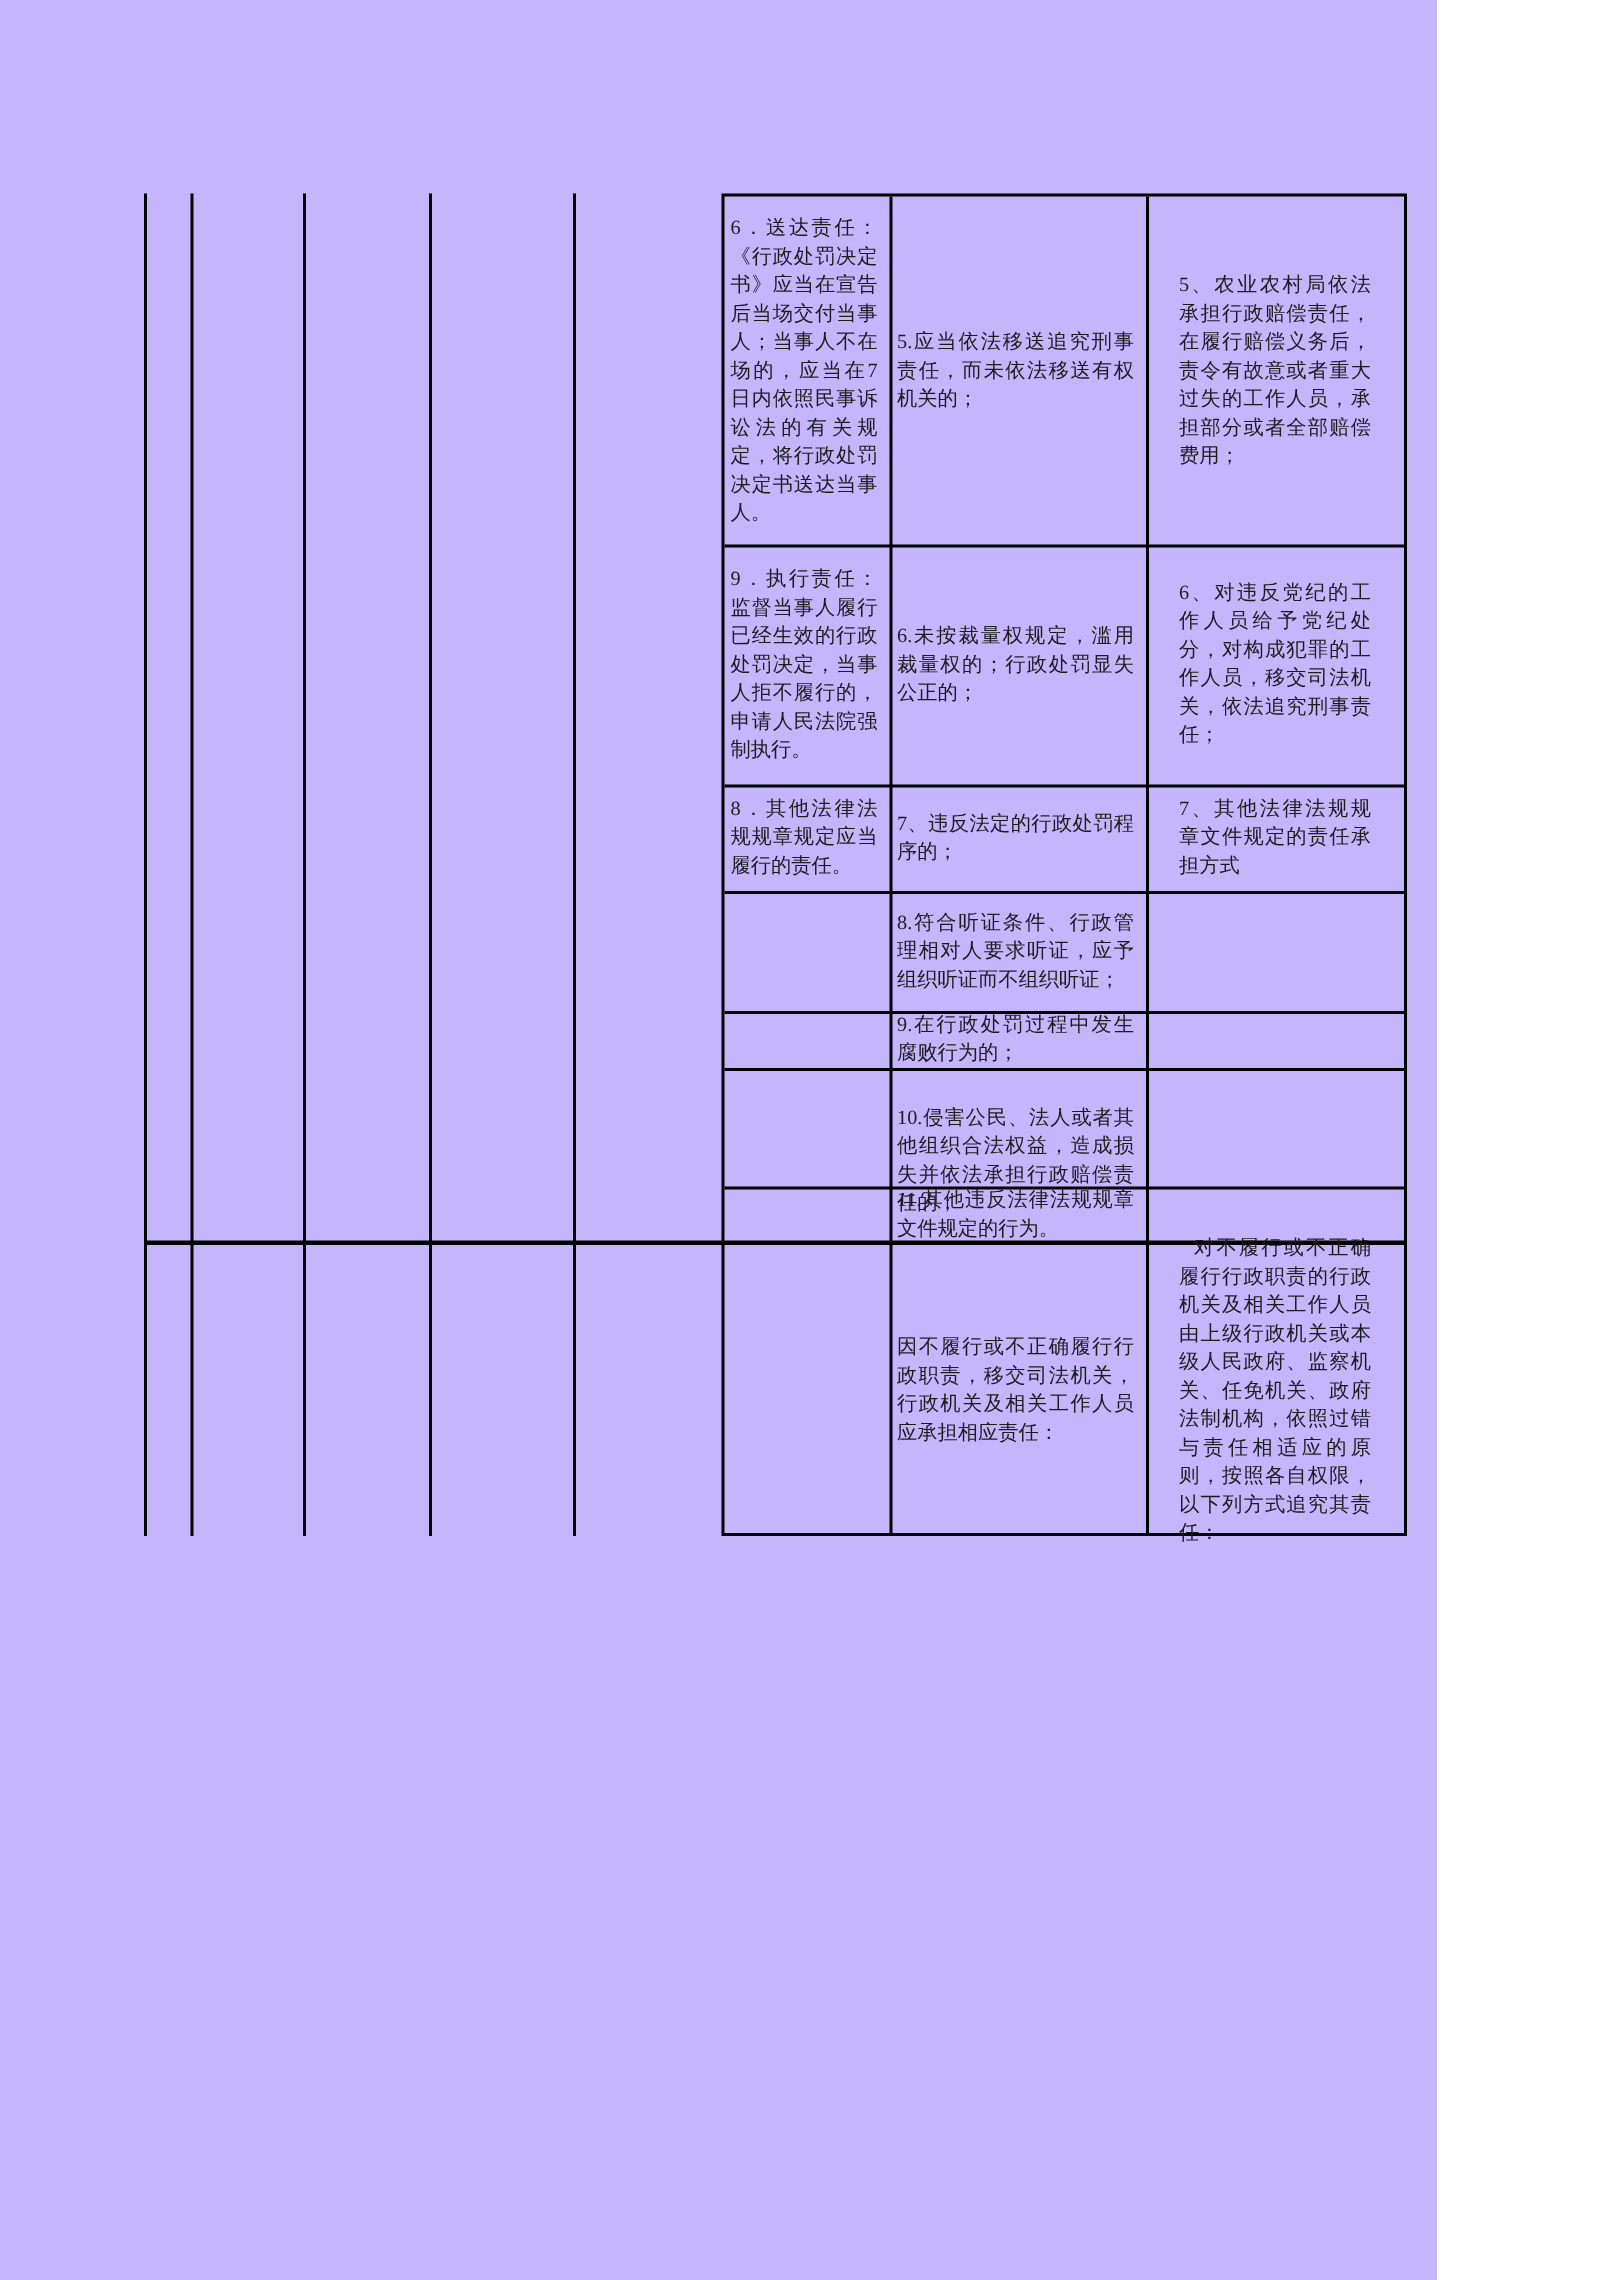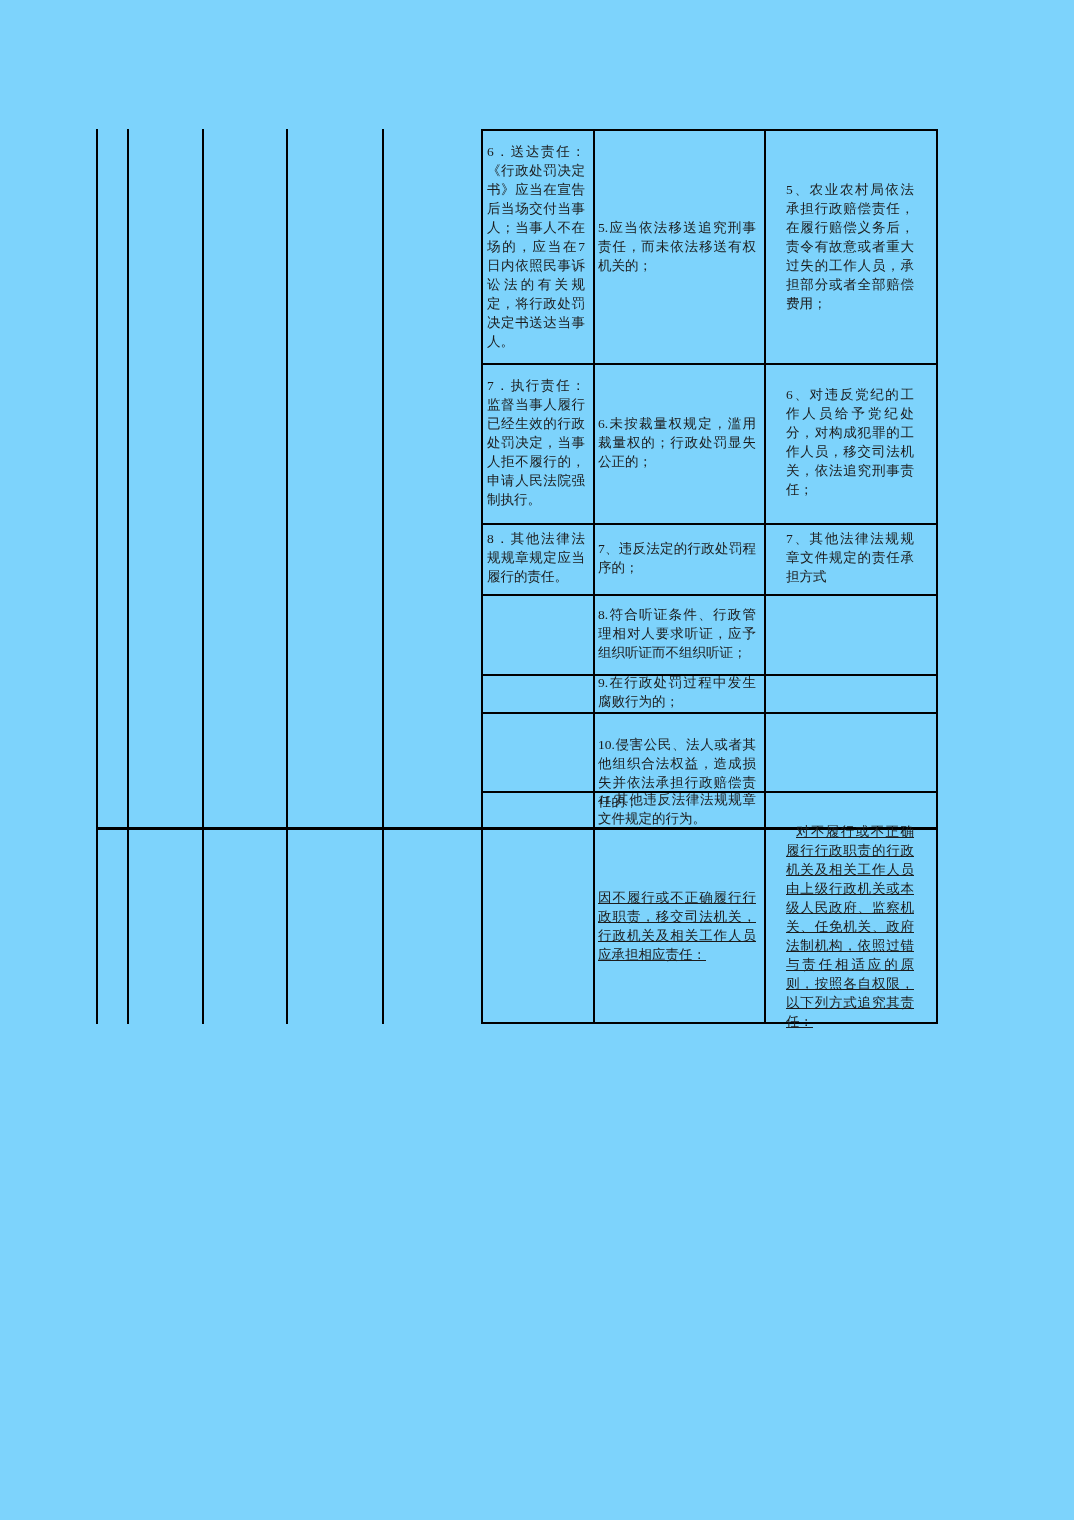--- a/index.html
+++ b/index.html
@@ -1,20 +1,20 @@
 <!DOCTYPE html>
 <html><head>
 <meta charset="utf-8">
 <style>
   html, body { margin: 0; padding: 0; background: #ffffff; }
   #page {
     position: relative;
-    width: 1074px;
+    width: 958px;
     height: 1520px;
-    background: #7dd3fc;
+    background: #c4b5fd;
     font-family: "Liberation Serif", "DejaVu Serif", serif;
     color: #1c1c1c;
     overflow: hidden;
   }
   
   .vline {
     position: absolute;
     width: 2px;
     top: 129px;
     height: 895px;
@@ -71,21 +71,21 @@
   .cg { left: 593px; width: 168px; padding: 0 5px; }
   .ch { left: 764px; width: 172px; padding: 0 22px; }
   
   .r1 { top: 131px;  height: 230px; }
   .r2 { top: 363px;  height: 158px; }
   .r3 { top: 523px;  height: 69px; }
   .r4 { top: 594px;  height: 78px; align-items: center; }
   .r5 { top: 674px;  height: 36px; }
   .r6 { top: 714px;  height: 77px; margin-top: 20px; }
   .r7 { top: 791px;  height: 36px; }
-  .r8 { top: 830px;  height: 192px; text-decoration: underline; }
+  .r8 { top: 830px;  height: 192px; }
   .indent > span { text-indent: 10px; }
 </style>
 </head>
 <body>
 
 <div id="page">
 
   <div class="vline" style="left:96px"></div>
   <div class="vline" style="left:127px"></div>
   <div class="vline" style="left:202px"></div>
@@ -102,21 +102,21 @@
     <div class="ihline" style="top:581px"></div>
     <div class="ihline" style="top:660px"></div>
   </div>
 
   <div class="thickline"></div>
 
   <div class="cell cf r1">
       <span>6．送达责任：《行政处罚决定书》应当在宣告后当场交付当事人；当事人不在场的，应当在7日内依照民事诉讼法的有关规定，将行政处罚决定书送达当事人。</span>
     </div>
   <div class="cell cf r2">
-      <span>7．执行责任：监督当事人履行已经生效的行政处罚决定，当事人拒不履行的，申请人民法院强制执行。</span>
+      <span>9．执行责任：监督当事人履行已经生效的行政处罚决定，当事人拒不履行的，申请人民法院强制执行。</span>
     </div>
   <div class="cell cf r3">
       <span>8．其他法律法规规章规定应当履行的责任。</span>
     </div>
 
   <div class="cell cg r1">
       <span>5.应当依法移送追究刑事责任，而未依法移送有权机关的；</span>
     </div>
   <div class="cell cg r2">
       <span>6.未按裁量权规定，滥用裁量权的；行政处罚显失公正的；</span>

